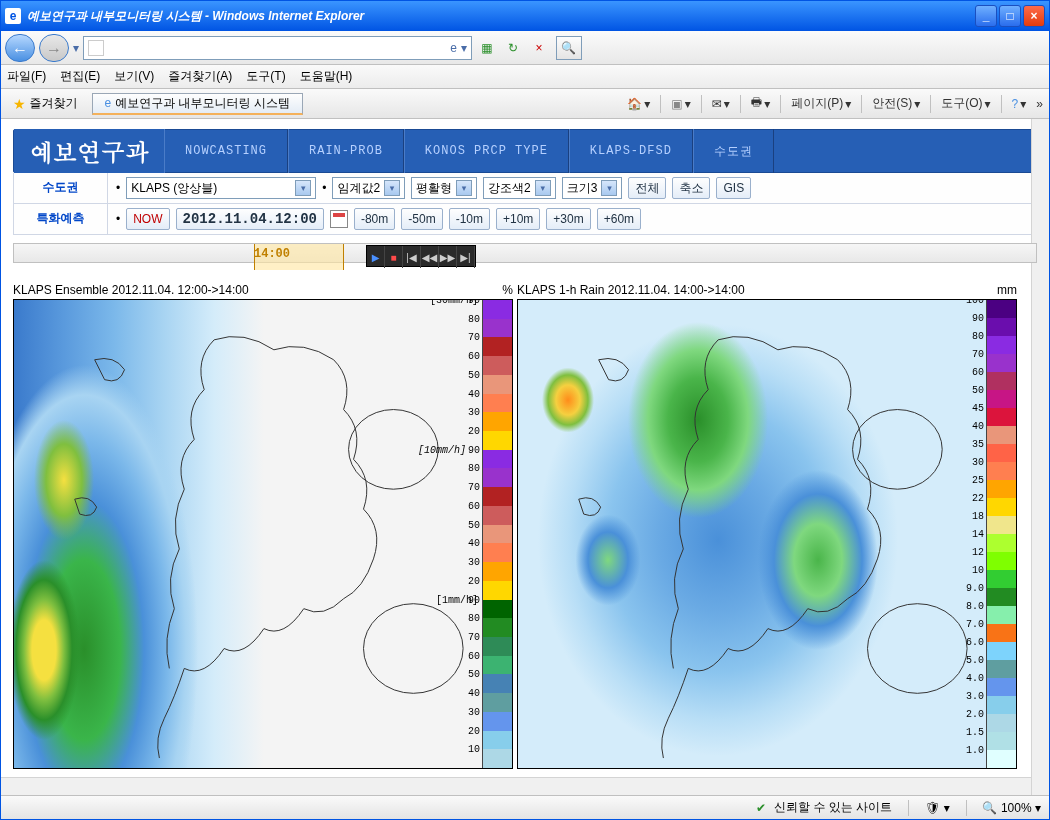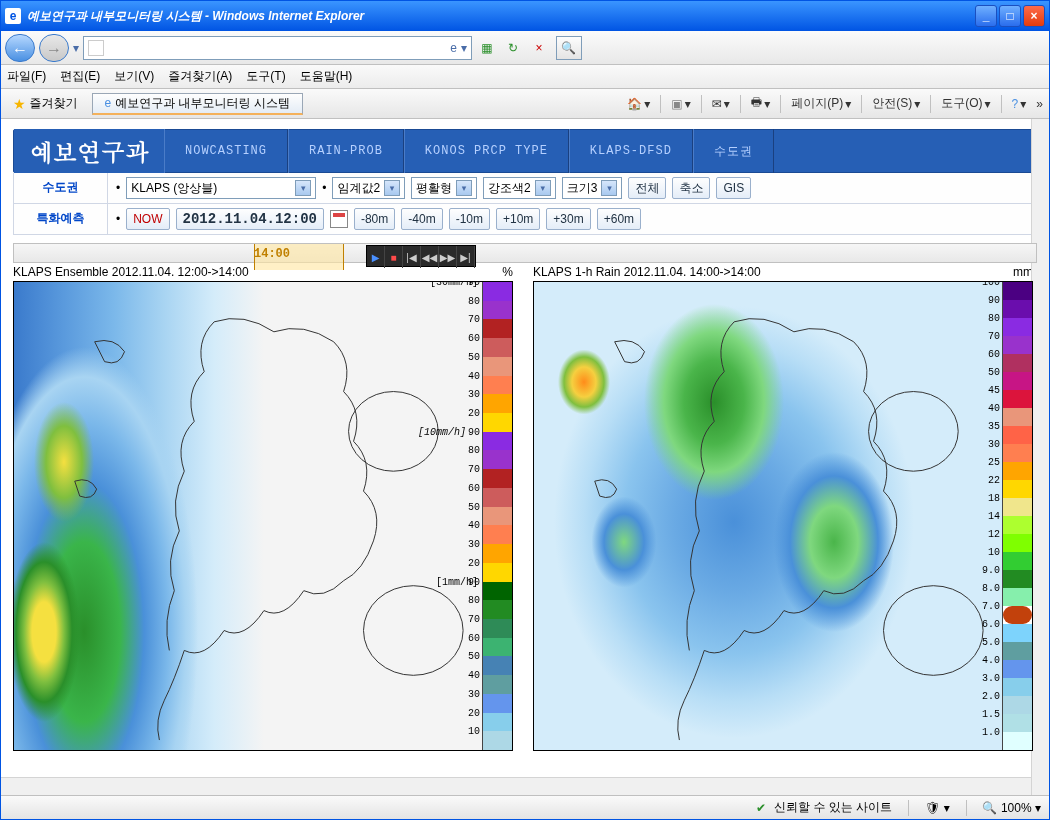--- a/index.html
+++ b/index.html
@@ -46,21 +46,21 @@
 .btn.date{font-family:"Courier New",monospace;font-weight:bold;font-size:14px}
 .calico{width:18px;height:18px;border:1px solid #888;background:#fff;display:inline-block;position:relative}
 .calico::before{content:"";position:absolute;top:2px;left:2px;right:2px;height:4px;background:#d44}
 .timeline{height:20px;background:linear-gradient(#f6f6f6,#e8e8e8);border:1px solid #c0c0c0;margin-top:8px;position:relative}
 .timelabel{position:absolute;top:3px;left:240px;color:#c08000;font-family:"Courier New",monospace;font-weight:bold}
 .timepos{position:absolute;top:0;left:240px;width:90px;height:26px;background:rgba(255,230,160,0.6);border-left:1px solid #c08000;border-right:1px solid #c08000}
 .player{position:absolute;right:560px;top:1px;height:22px;display:flex;background:#2a2a2a;border:1px solid #000}
 .pbtn{width:18px;height:22px;border-right:1px solid #444;display:flex;align-items:center;justify-content:center;color:#ccc;font-size:10px}
 .pbtn.play{color:#4a90ff}
 .pbtn.stop{color:#ff4a4a}
-.maps{display:flex;gap:20px;margin-top:0}
+.maps{display:flex;gap:4px;margin-top:18px}
 .mapbox{width:500px}
 .maptitle{font-family:"Courier New",monospace;font-size:13px;padding:2px 0;display:flex}
 .maptitle .unit{margin-left:auto}
 .mapimg{width:500px;height:470px;border:1px solid #000;position:relative;background:#f4f4f4;overflow:hidden}
 .legend{position:absolute;right:0;top:0;width:30px;height:100%;background:#fff;border-left:1px solid #444;display:flex;flex-direction:column}
 .legend .seg{flex:1;position:relative}
 .legend .lbl{position:absolute;right:32px;font-family:"Courier New",monospace;font-size:10px;color:#000;white-space:nowrap}
 .legend .br{position:absolute;right:32px;font-family:"Courier New",monospace;font-size:10px}
 .rain1{position:absolute;left:0;top:0;width:250px;height:100%;background:
  radial-gradient(ellipse 80px 200px at 30px 350px,#f5e040 0%,#f5e040 15%,#7fbf3f 25%,#2a8f2a 35%,transparent 45%),
@@ -195,21 +195,21 @@
     </div>
    </div>
    <div class="controlrow">
     <div class="leftcell">특화예측</div>
     <div class="rightcell">
      <span>•</span>
      <div class="btn red">NOW</div>
      <div class="btn date">2012.11.04.12:00</div>
      <span class="calico"></span>
      <div class="btn">-80m</div>
-     <div class="btn">-40m</div>
+     <div class="btn">-50m</div>
      <div class="btn">-10m</div>
      <div class="btn">+10m</div>
      <div class="btn">+30m</div>
      <div class="btn">+60m</div>
     </div>
    </div>
 
    <div class="timeline">
     <div class="timepos"></div>
     <div class="timelabel">14:00</div>
@@ -380,21 +380,21 @@
                 </div>
                 <div class="seg" style="background: rgb(50, 205, 50);">
                   <div class="lbl" style="top: -5px;">10</div>
                 </div>
                 <div class="seg" style="background: rgb(34, 139, 34);">
                   <div class="lbl" style="top: -5px;">9.0</div>
                 </div>
                 <div class="seg" style="background: #86efac;">
                   <div class="lbl" style="top: -5px;">8.0</div>
                 </div>
-                <div class="seg" style="background: #c2410c; border-radius: 9px;">
+                <div class="seg" style="background: #f97316;">
                   <div class="lbl" style="top: -5px;">7.0</div>
                 </div>
                 <div class="seg" style="background: #7dd3fc;">
                   <div class="lbl" style="top: -5px;">6.0</div>
                 </div>
                 <div class="seg" style="background: rgb(95, 158, 160);">
                   <div class="lbl" style="top: -5px;">5.0</div>
                 </div>
                 <div class="seg" style="background: rgb(100, 149, 237);">
                   <div class="lbl" style="top: -5px;">4.0</div>

